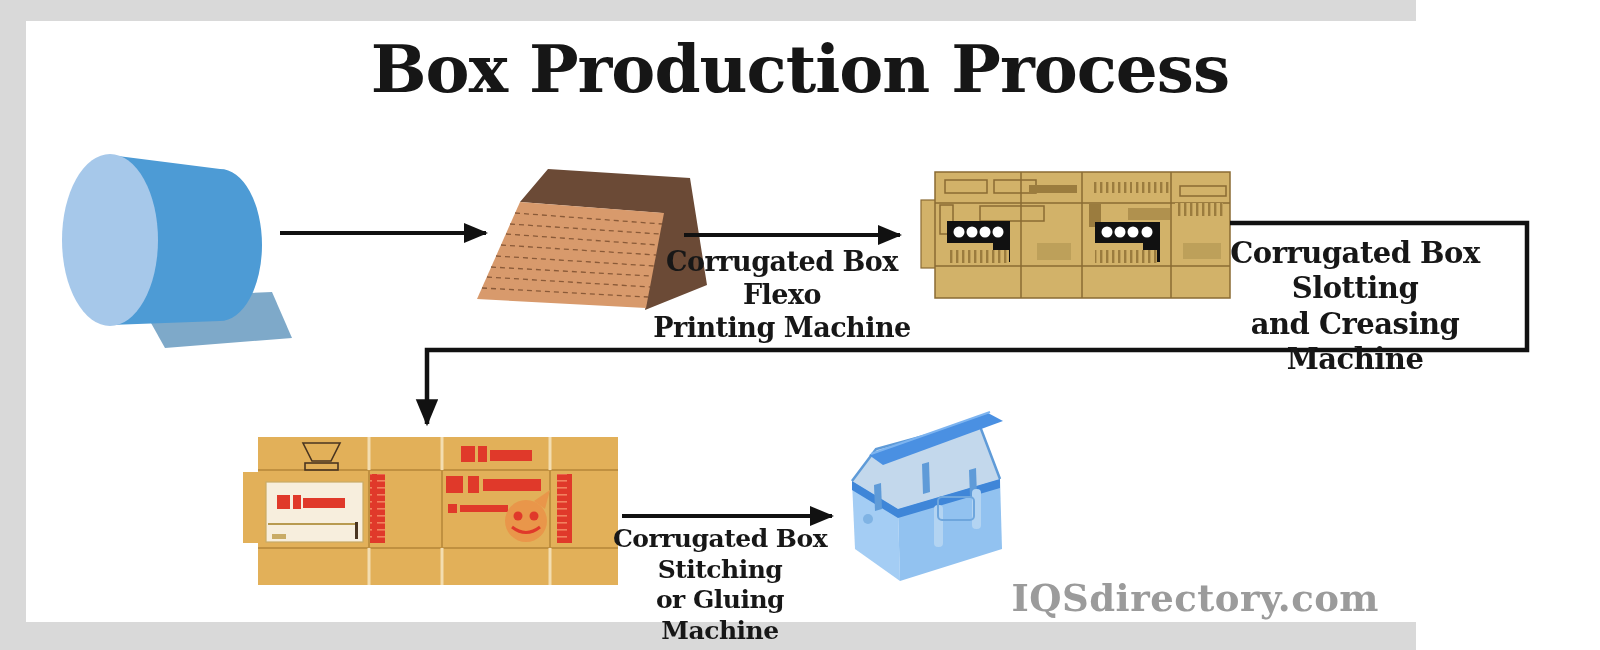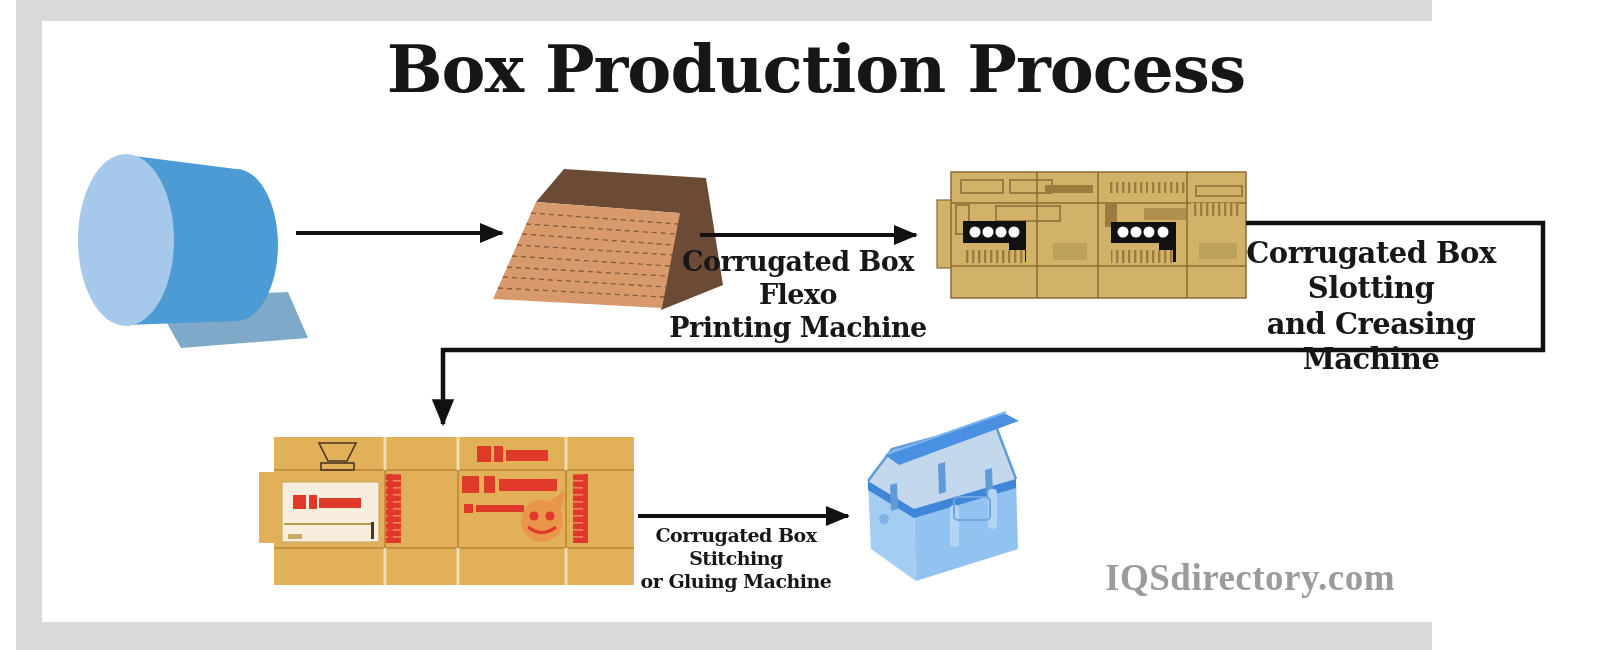--- a/index.html
+++ b/index.html
@@ -1,34 +1,34 @@
 <!DOCTYPE html>
 <html><head>
 <meta charset="utf-8">
 <style>
   html,body{margin:0;padding:0;}
   body{width:1600px;height:650px;overflow:hidden;font-family:"DejaVu Serif","Liberation Serif",serif;}
-  .frame{position:relative;width:1416px;height:650px;background:#d9d9d9;margin-left:16px;}
+  .frame{position:relative;width:1416px;height:650px;background:#d9d9d9;}
   .canvas{position:absolute;left:26px;top:21px;width:1547px;height:601px;background:#ffffff;}
   .diagram-svg{position:absolute;left:0;top:0;width:1600px;height:650px;}
   .page-title{
     position:absolute;left:0;top:30px;width:1600px;text-align:center;
     font-size:66px;font-weight:700;color:#161616;letter-spacing:-1px;
   }
   .machine-label{
     position:absolute;text-align:center;color:#171717;font-weight:700;
     white-space:pre-line;line-height:1.22;letter-spacing:-0.5px;
   }
   .label-1{left:246px;top:256px;width:254px;font-size:25px;}
   .label-2{left:650px;top:246px;width:264px;font-size:27px;}
   .label-3{left:1210px;top:236px;width:290px;font-size:29px;}
-  .label-4{left:598px;top:524px;width:244px;font-size:19px;}
+  .label-4{left:598px;top:524px;width:244px;font-size:25px;}
   .watermark{
-    position:absolute;right:37px;top:556px;font-size:37px;font-weight:700;
-    color:#9b9b9b;letter-spacing:0.5px;font-family:Liberation Serif, serif;
+    position:absolute;right:37px;top:576px;font-size:37px;font-weight:700;
+    color:#9b9b9b;letter-spacing:0.5px;
   }
 </style>
 </head>
 <body>
 
 <div class="frame">
   <div class="canvas"></div>
 
   <svg class="diagram-svg" viewBox="0 0 1600 650" xmlns="http://www.w3.org/2000/svg">
     <defs>

